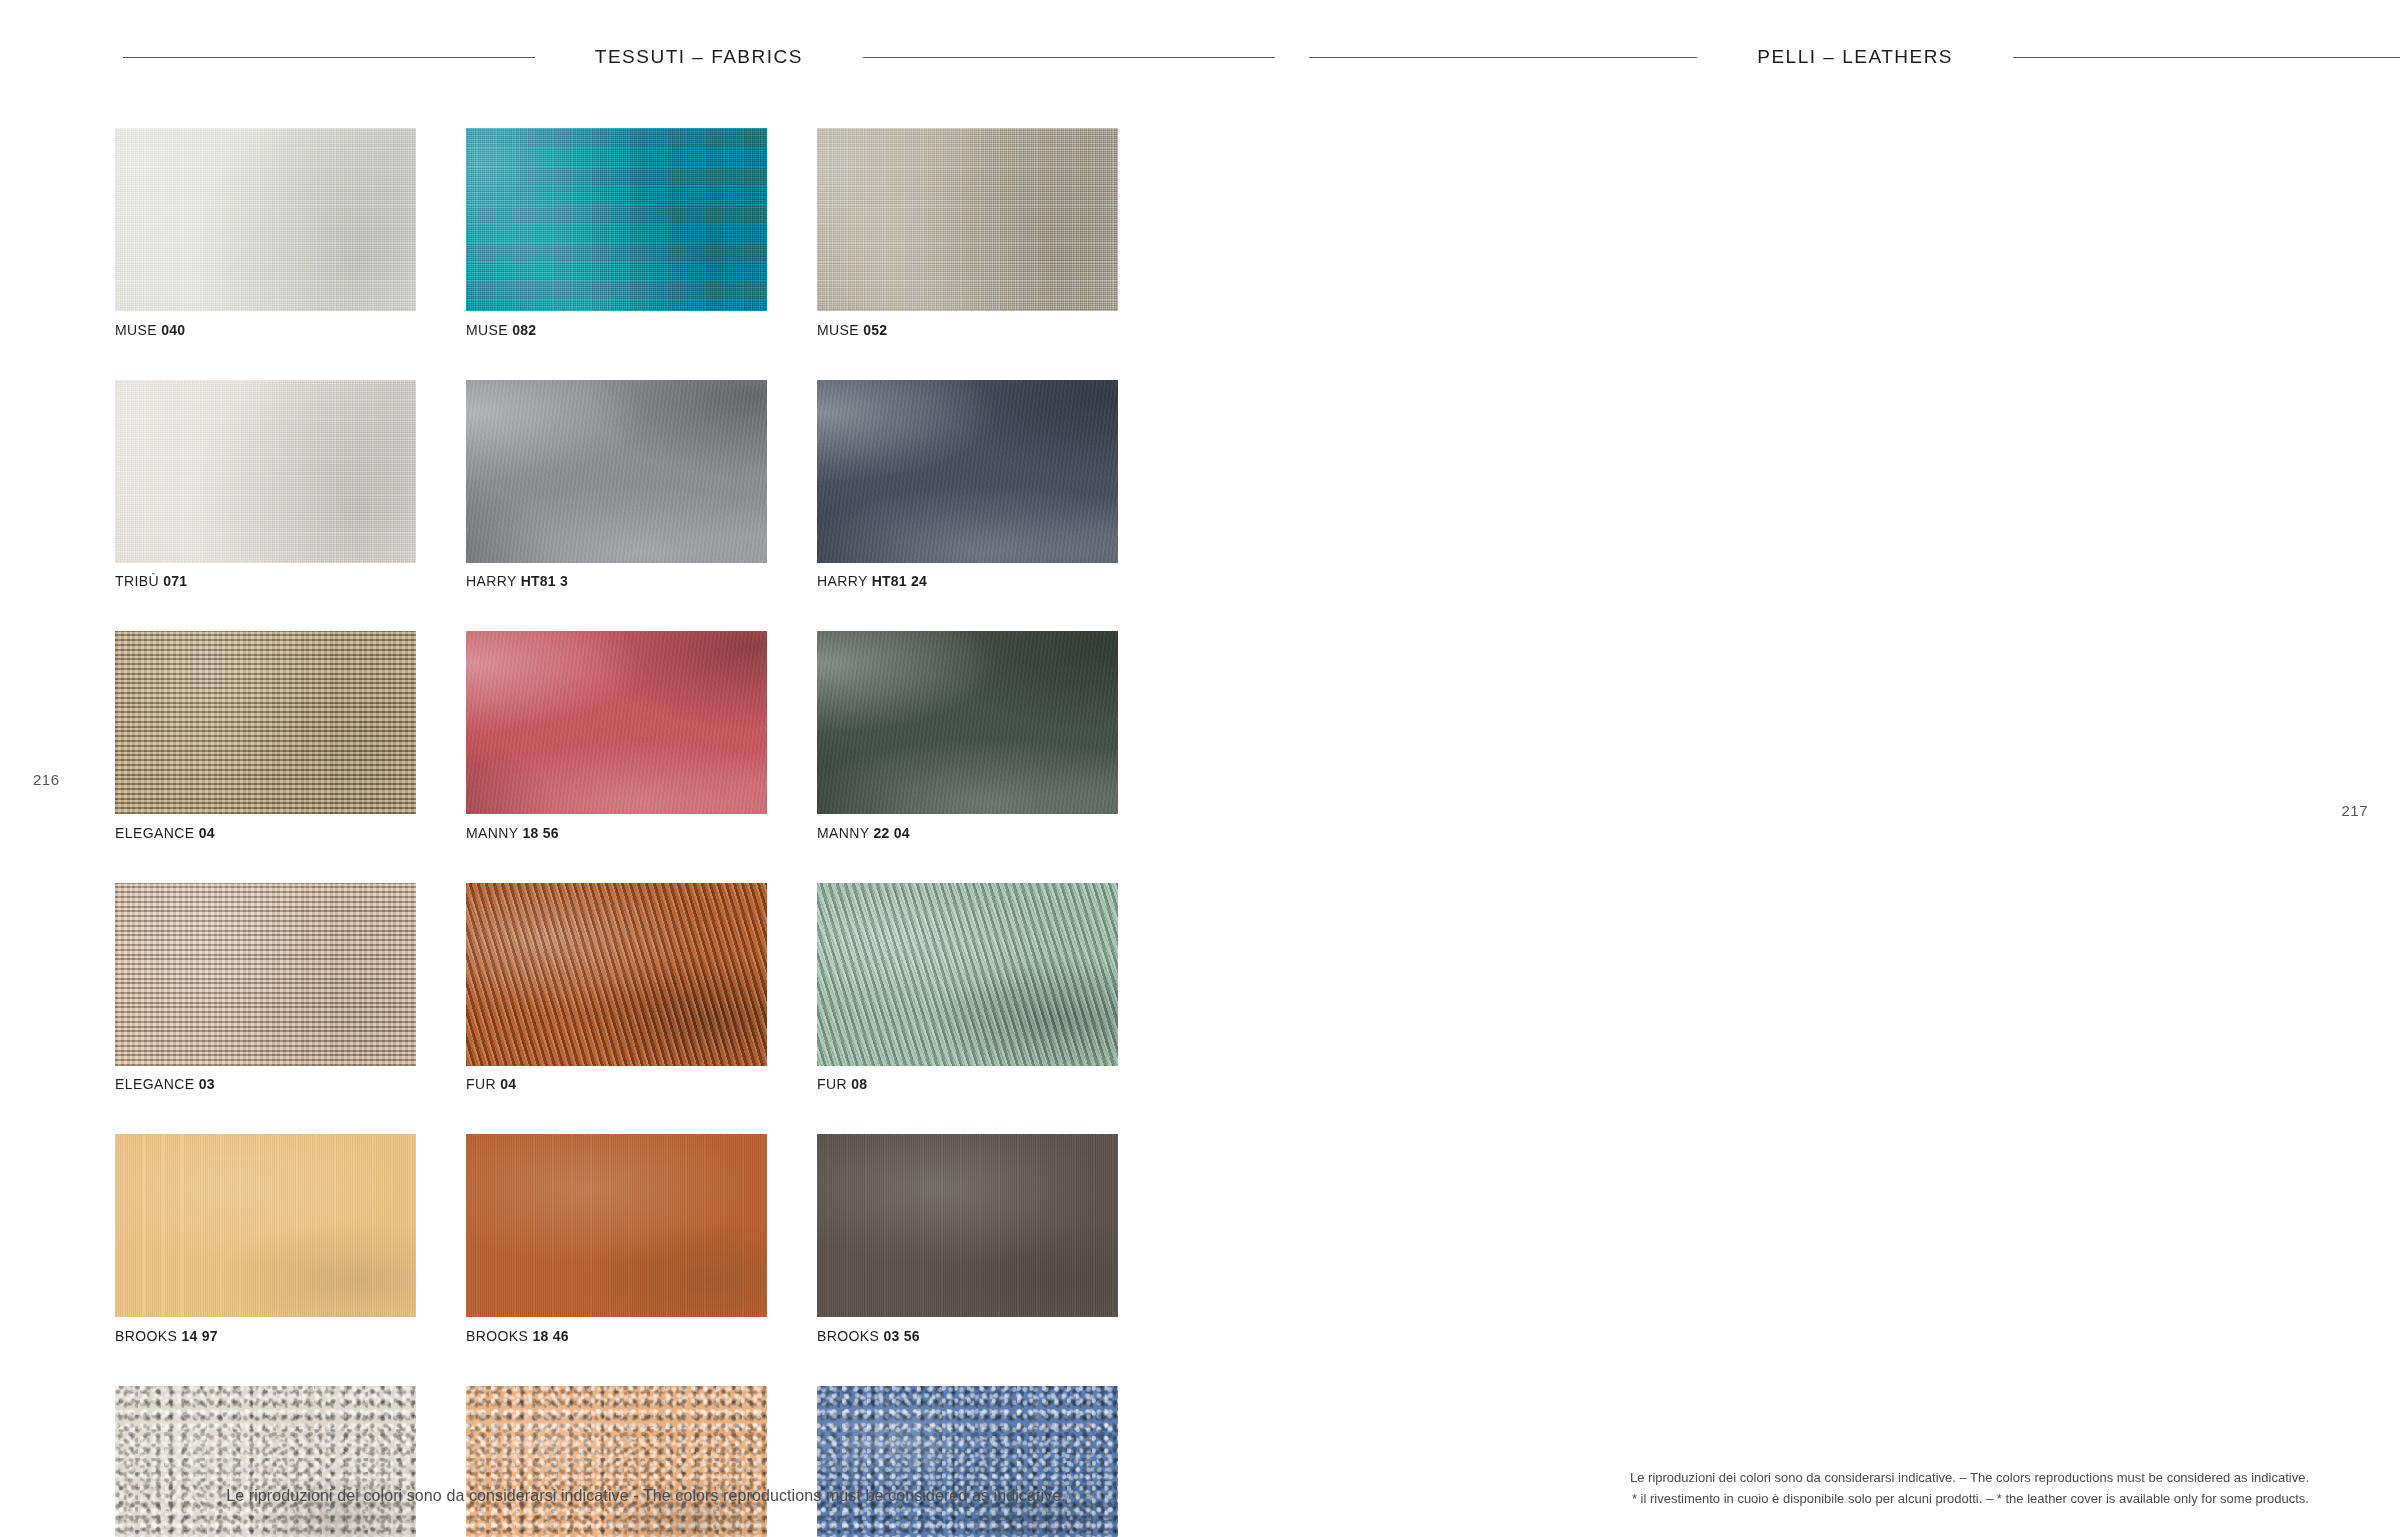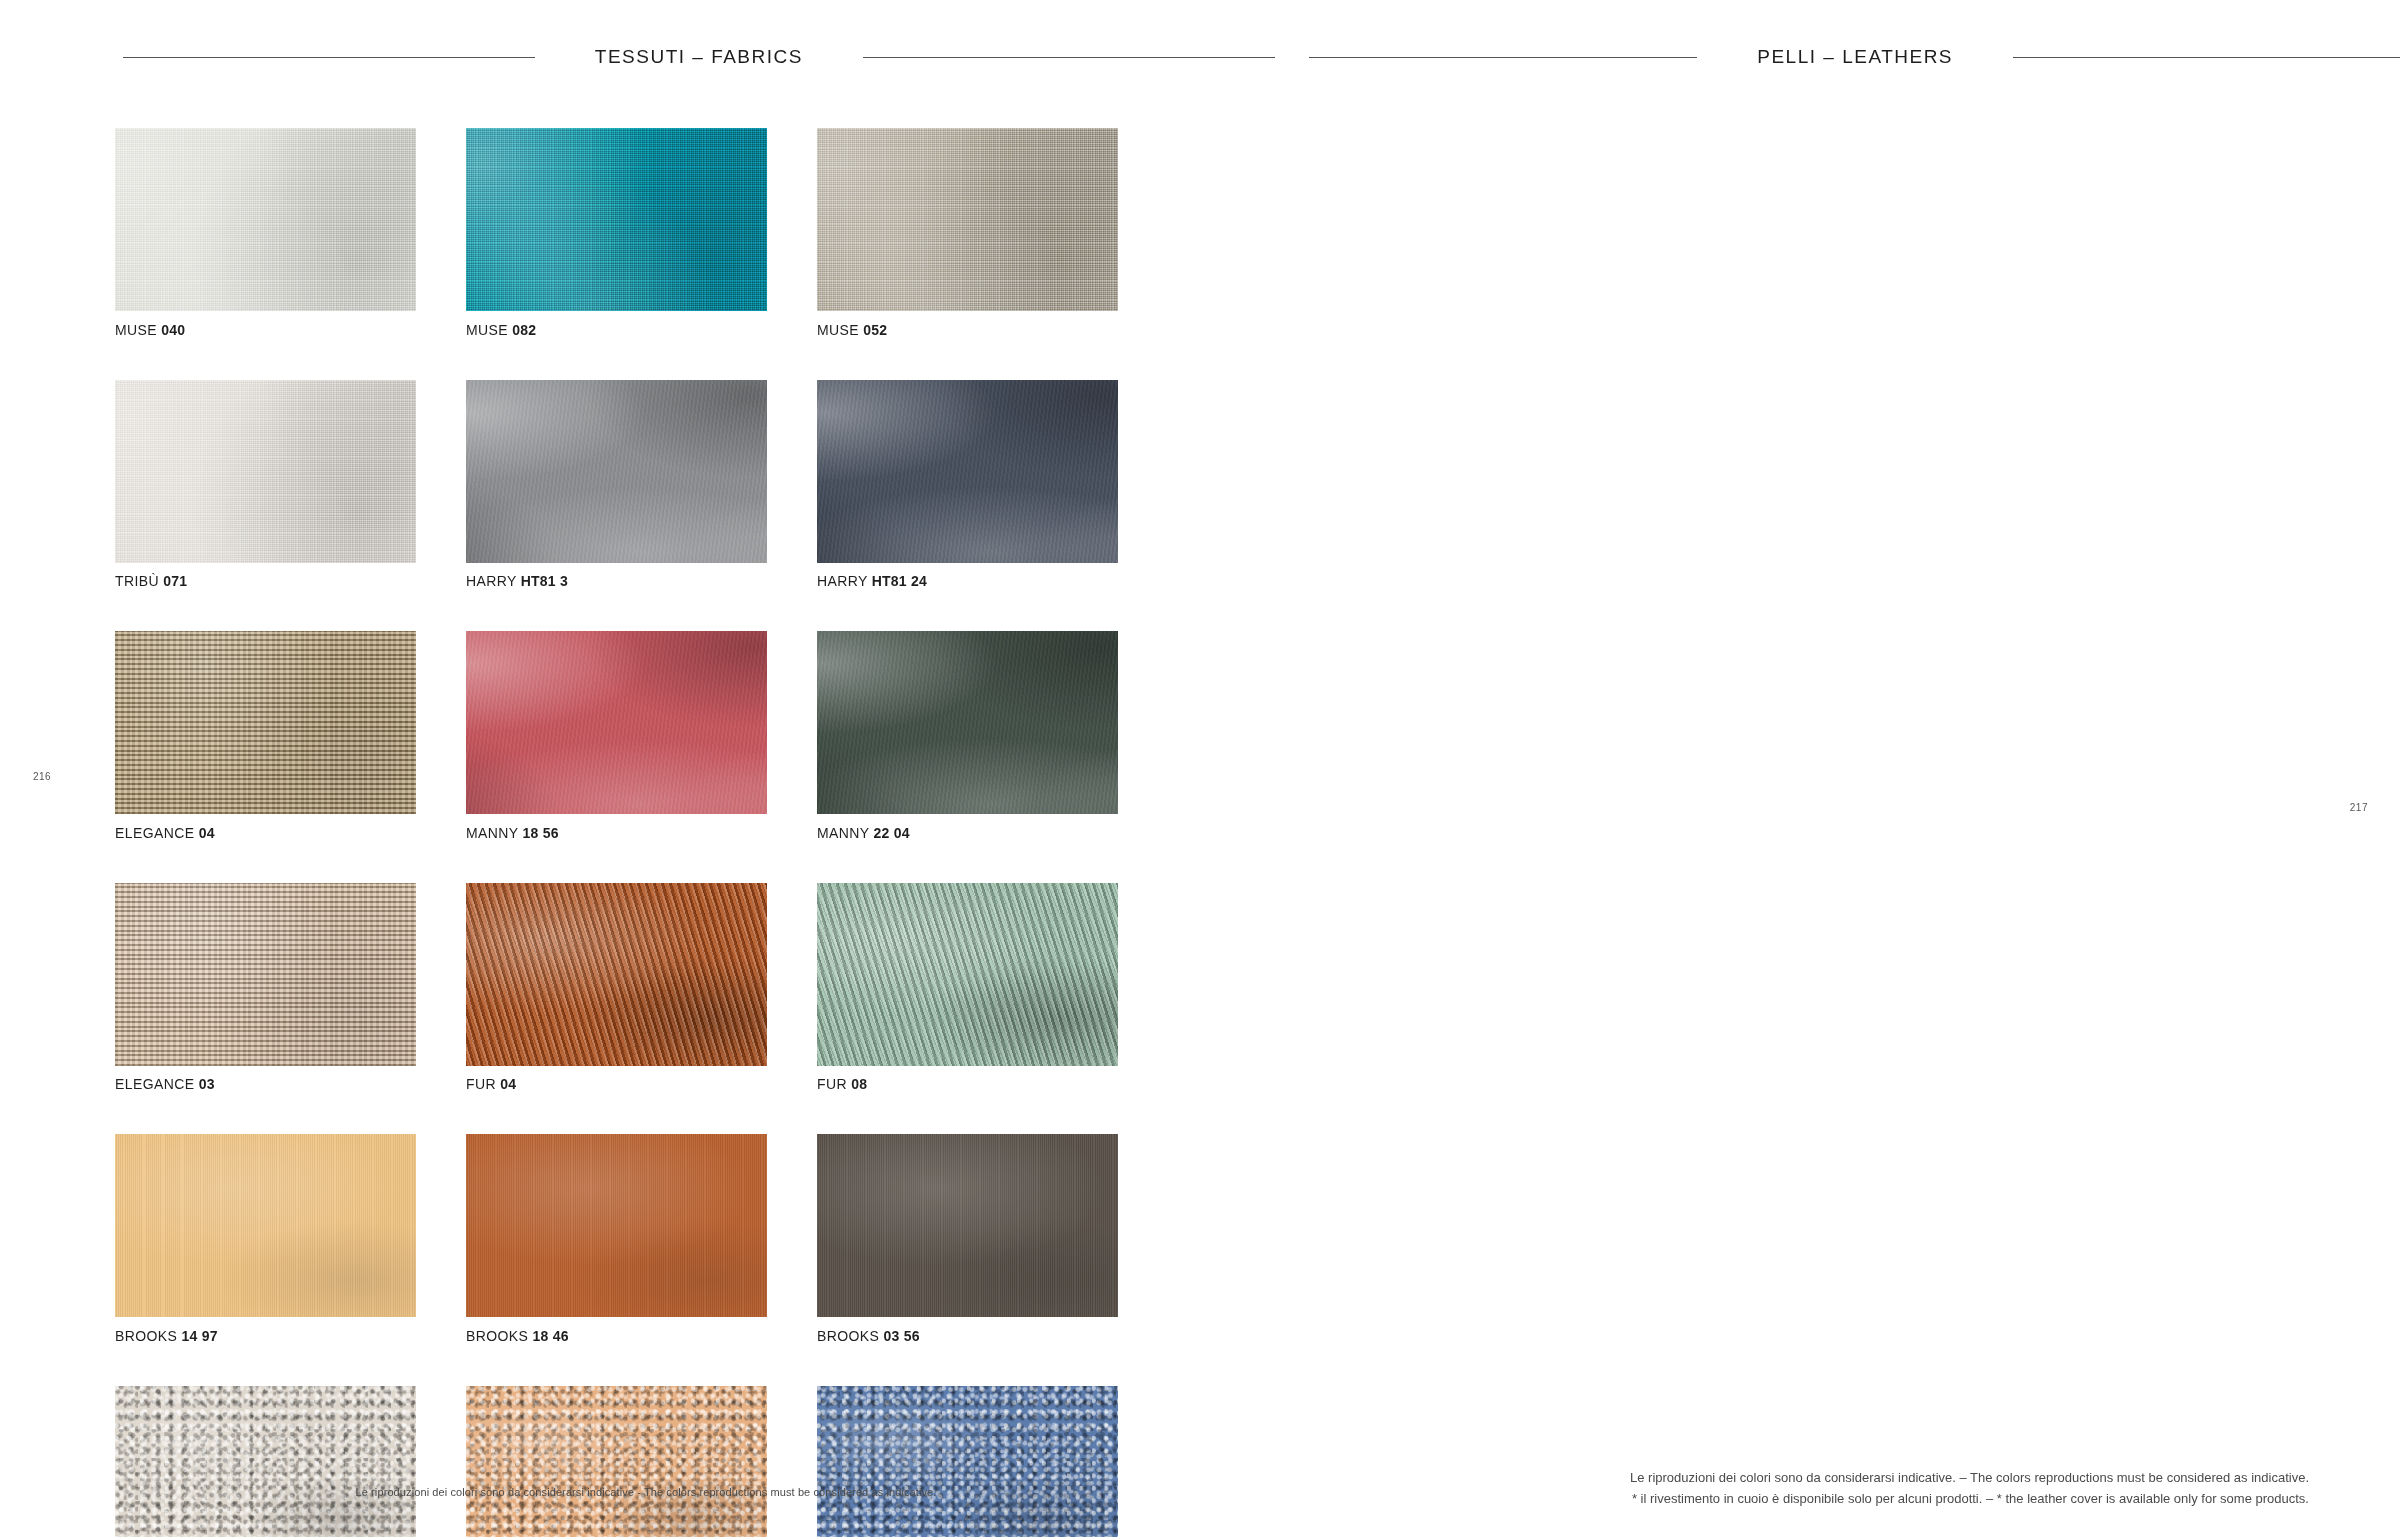--- a/index.html
+++ b/index.html
@@ -138,28 +138,28 @@
   }
   .boucle::after{
     content:"";position:absolute;inset:0;
     background-image:
       radial-gradient(ellipse 60% 45% at 25% 30%,rgba(255,255,255,.18),transparent 60%),
       radial-gradient(ellipse 55% 40% at 75% 72%,rgba(0,0,0,.14),transparent 60%);
   }
 
   
   .folio{
-    position:absolute;font-size:10px;color:#555;letter-spacing:0.5px;
+    position:absolute;font-size:15px;color:#555;letter-spacing:0.5px;
   }
   .folio-left{left:33px;top:771px;}
   .folio-right{right:33px;top:802px;}
 
   
   .footer-note{
-    position:absolute;font-size:11px;color:#4a4a4a;letter-spacing:0.1px;
+    position:absolute;font-size:16px;color:#4a4a4a;letter-spacing:0.1px;
     line-height:1.55;white-space:nowrap;
   }
   .footer-left{left:0;right:0;text-align:center;top:1484px;}
   .page-right .footnote-block{
     position:absolute;left:0;right:92px;top:1468px;text-align:right;
   }
   .page-right .footnote-block div{
     font-size:13px;color:#4a4a4a;line-height:1.6;white-space:nowrap;
   }
 </style>

